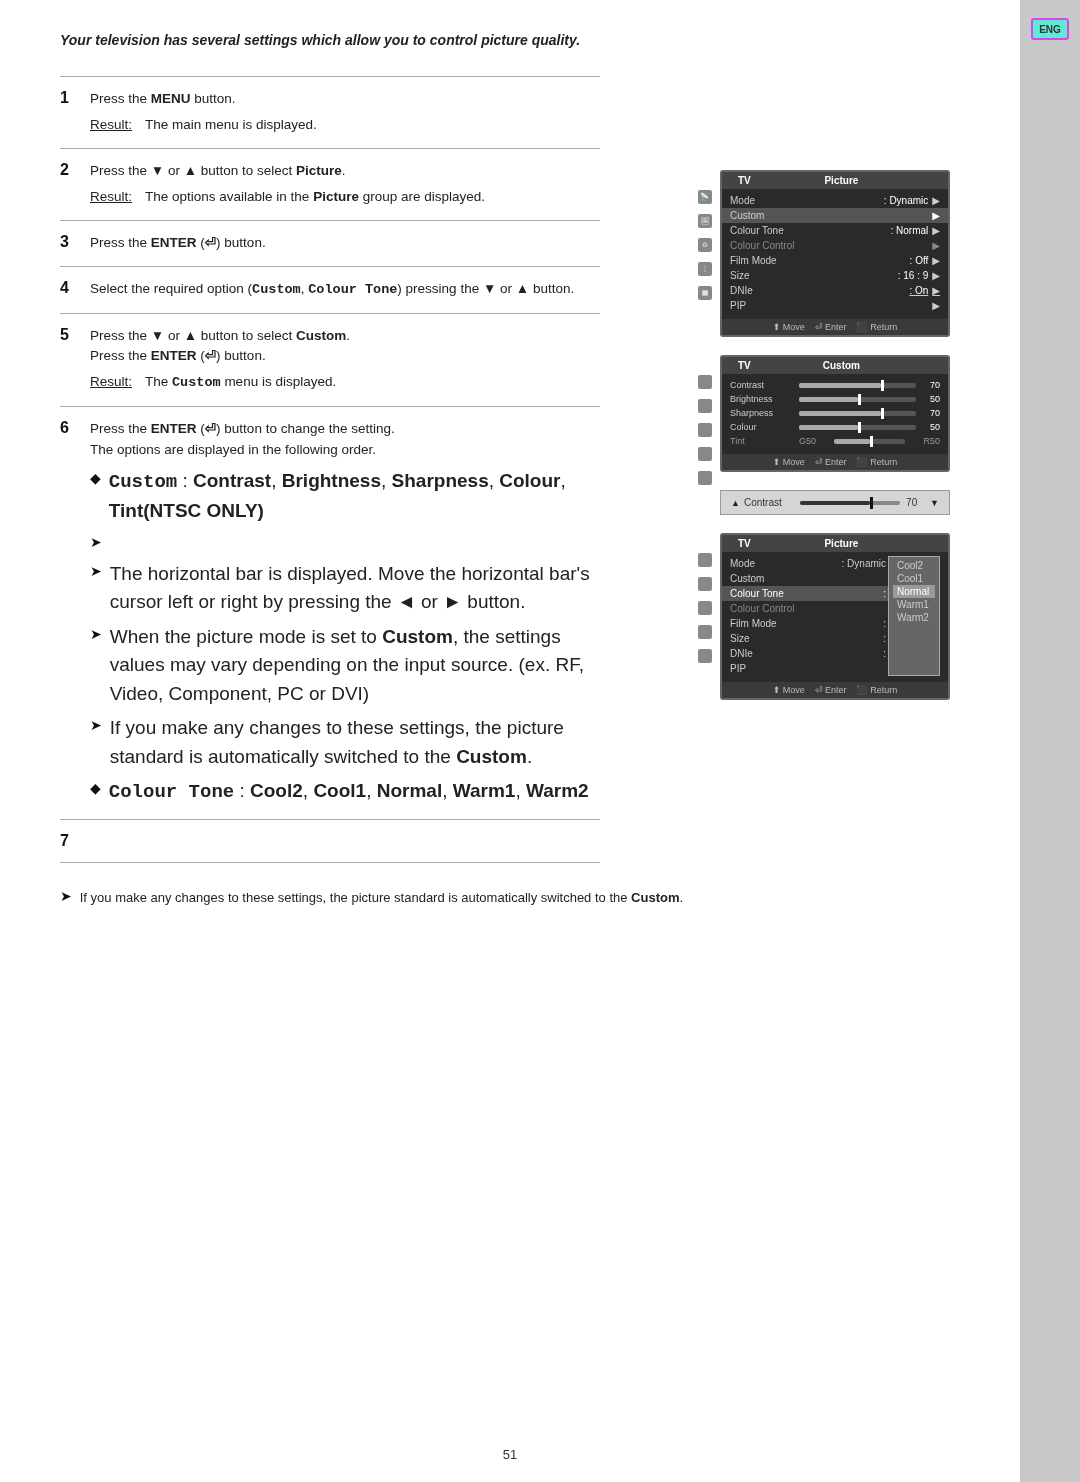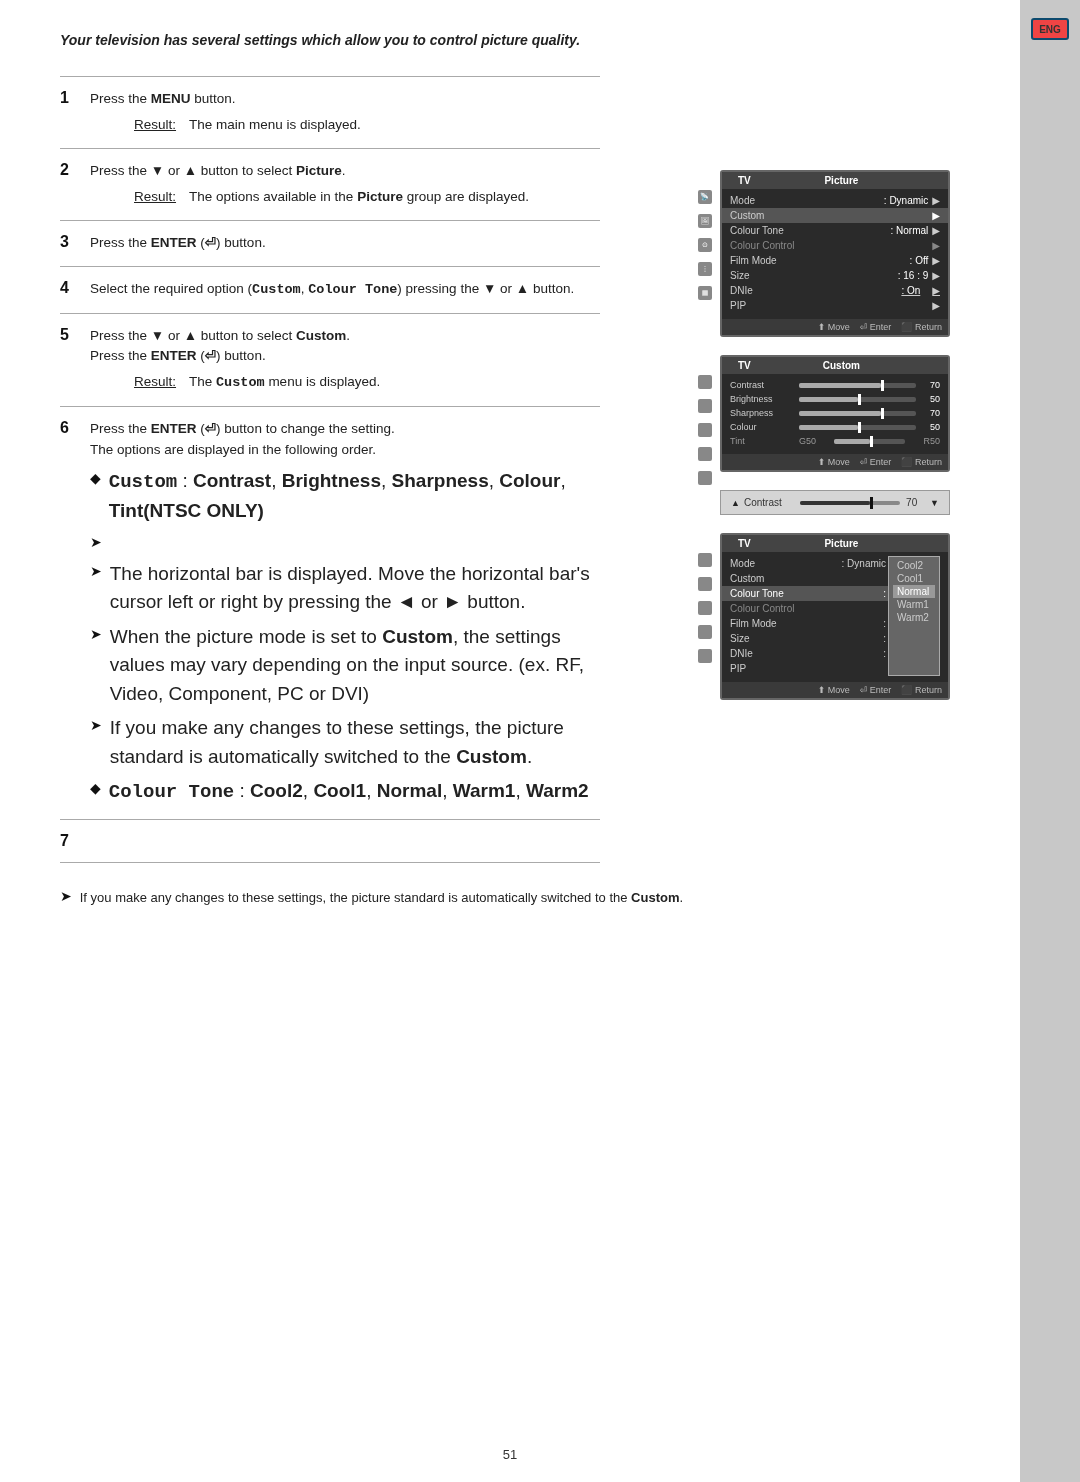--- a/index.html
+++ b/index.html
@@ -28,29 +28,29 @@
       position: relative;
       display: flex;
       flex-direction: column;
       align-items: center;
       padding-top: 10px;
     }
 
     .eng-badge {
       width: 38px;
       height: 22px;
-      border: 2px solid #0c4a6e;
+      border: 2px solid #d946ef;
       border-radius: 3px;
       display: flex;
       align-items: center;
       justify-content: center;
       font-size: 10px;
       font-weight: bold;
       color: #333;
-      background: #ef4444;
+      background: #5eead4;
       margin-top: 8px;
     }
 
     
     .main-content {
       flex: 1;
       padding: 30px 30px 30px 60px;
       position: relative;
     }
 
@@ -108,21 +108,20 @@
       color: #222;
     }
 
     .step-content b {
       font-weight: bold;
     }
 
     .result-line {
       display: flex;
       margin-top: 5px;
-      margin-left: 44px;
     }
 
     .result-label {
       text-decoration: underline;
       min-width: 55px;
       font-size: 13.5px;
     }
 
     .result-text {
       font-size: 13.5px;
@@ -257,21 +256,21 @@
       color: #fff;
     }
 
     .tv-footer {
       background: #3a3a3a;
       padding: 3px 6px;
       display: flex;
       gap: 10px;
       font-size: 9px;
       color: #bbb;
-      justify-content: flex-end;
+      justify-content: center;
     }
 
     .tv-bar-row {
       display: flex;
       align-items: center;
       padding: 2px 0;
       gap: 4px;
     }
 
     .tv-bar-label {
@@ -464,21 +463,21 @@
             </div>
             <div class="tv-row">
               <span class="tv-key">Size</span>
               <span style="display:flex;align-items:center;gap:4px;">
                 <span class="tv-val">: 16 : 9</span>
                 <span>▶</span>
               </span>
             </div>
             <div class="tv-row">
               <span class="tv-key">DNIe</span>
-              <span style="display:flex;align-items:flex-end;gap:12px;text-decoration:underline;">
+              <span style="display:flex;align-items:flex-end;gap:4px;text-decoration:underline;">
                 <span class="tv-val">: On</span>
                 <span>▶</span>
               </span>
             </div>
             <div class="tv-row">
               <span class="tv-key">PIP</span>
               <span>▶</span>
             </div>
           </div>
           <div class="tv-footer">

